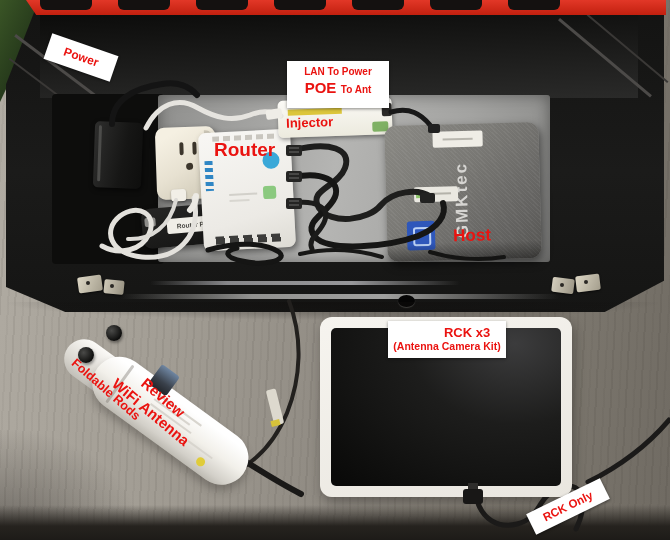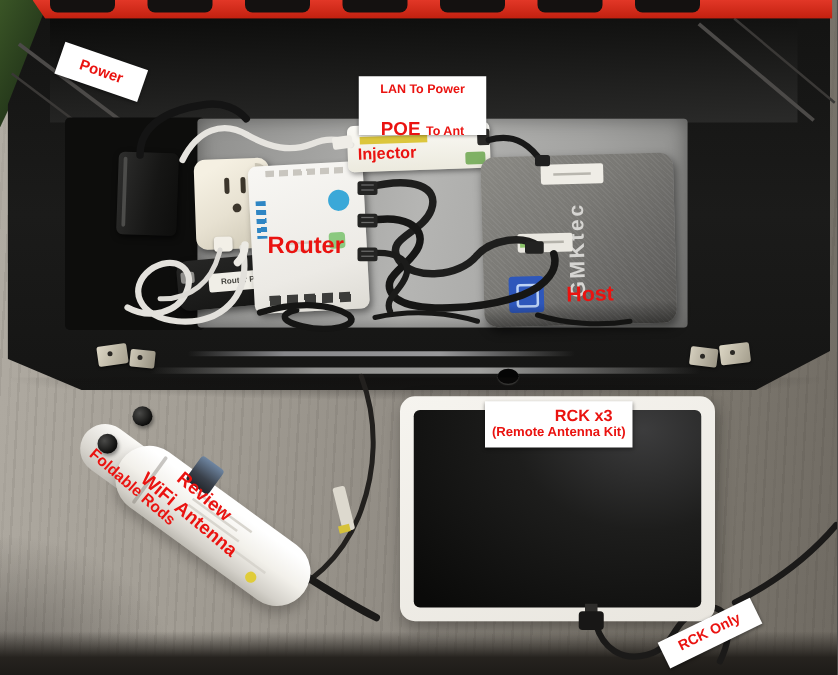--- a/index.html
+++ b/index.html
@@ -108,24 +108,24 @@
   .tab{left:320px;top:317px;width:252px;height:180px;border-radius:12px;
        background:linear-gradient(160deg,#f6f4ef,#e9e6df);box-shadow:2px 5px 12px rgba(30,27,24,.4);}
   .tabscr{left:11px;top:11px;width:230px;height:158px;border-radius:5px;
           background:radial-gradient(ellipse at 80% 10%,#3c3c3d 0%,#1d1d1c 40%,#0a0a09 95%);}
   .tplug{left:463px;top:489px;width:20px;height:15px;background:#181716;border-radius:3px;}
   .tnub{left:468px;top:483px;width:10px;height:8px;background:#2e2d2b;}
   
   .power-lab{left:46px;top:44px;width:70px;height:27px;transform:rotate(19deg);font-size:12px;text-align:center;line-height:27px;}
   .lanpoe{left:287px;top:61px;width:102px;height:47px;text-align:center;padding-top:5px;box-sizing:border-box;}
   .lp1{font-size:10px;}
-  .lp2{margin-top:18px;}
+  .lp2{margin-top:2px;}
   .lp-poe{font-size:15px;}
   .lp-ant{font-size:10px;}
-  .router-txt{left:214px;top:139px;font-size:19px;margin-top:47px;}
+  .router-txt{left:214px;top:139px;font-size:19px;}
   .rck-lab{left:388px;top:321px;width:118px;height:37px;text-align:center;padding-top:4px;box-sizing:border-box;}
   .rck1{font-size:13px;padding-left:40px;}
   .rck2{font-size:10.5px;}
   .review-txt{left:132px;top:360px;width:96px;transform:rotate(40deg);transform-origin:0 0;
               font-size:15px;text-align:center;line-height:1.25;white-space:nowrap;}
   .rods-txt{left:78px;top:356px;transform:rotate(41deg);transform-origin:0 0;font-size:12.5px;white-space:nowrap;}
   .rckonly-lab{left:527px;top:495px;width:82px;height:23px;transform:rotate(-26deg);font-size:11.5px;text-align:center;line-height:23px;}
   svg{display:block;}
 </style>
 </head>
@@ -285,21 +285,21 @@
   <div class="a sticker lanpoe">
     <div class="lp1 red">LAN To Power</div>
     <div class="lp2">
       <span class="lp-poe red">POE</span>
       <span class="lp-ant red">To Ant</span>
     </div>
   </div>
   <div class="a router-txt red">Router</div>
   <div class="a sticker rck-lab">
     <div class="rck1 red">RCK x3</div>
-    <div class="rck2 red">(Remote Antenna Kit)</div>
+    <div class="rck2 red">(Antenna Camera Kit)</div>
   </div>
   <div class="a review-txt red">
     <div>Review</div>
     <div>WiFi Antenna</div>
   </div>
   <div class="a rods-txt red">Foldable Rods</div>
   <div class="a sticker rckonly-lab red">RCK Only</div>
 
 </div>
 

